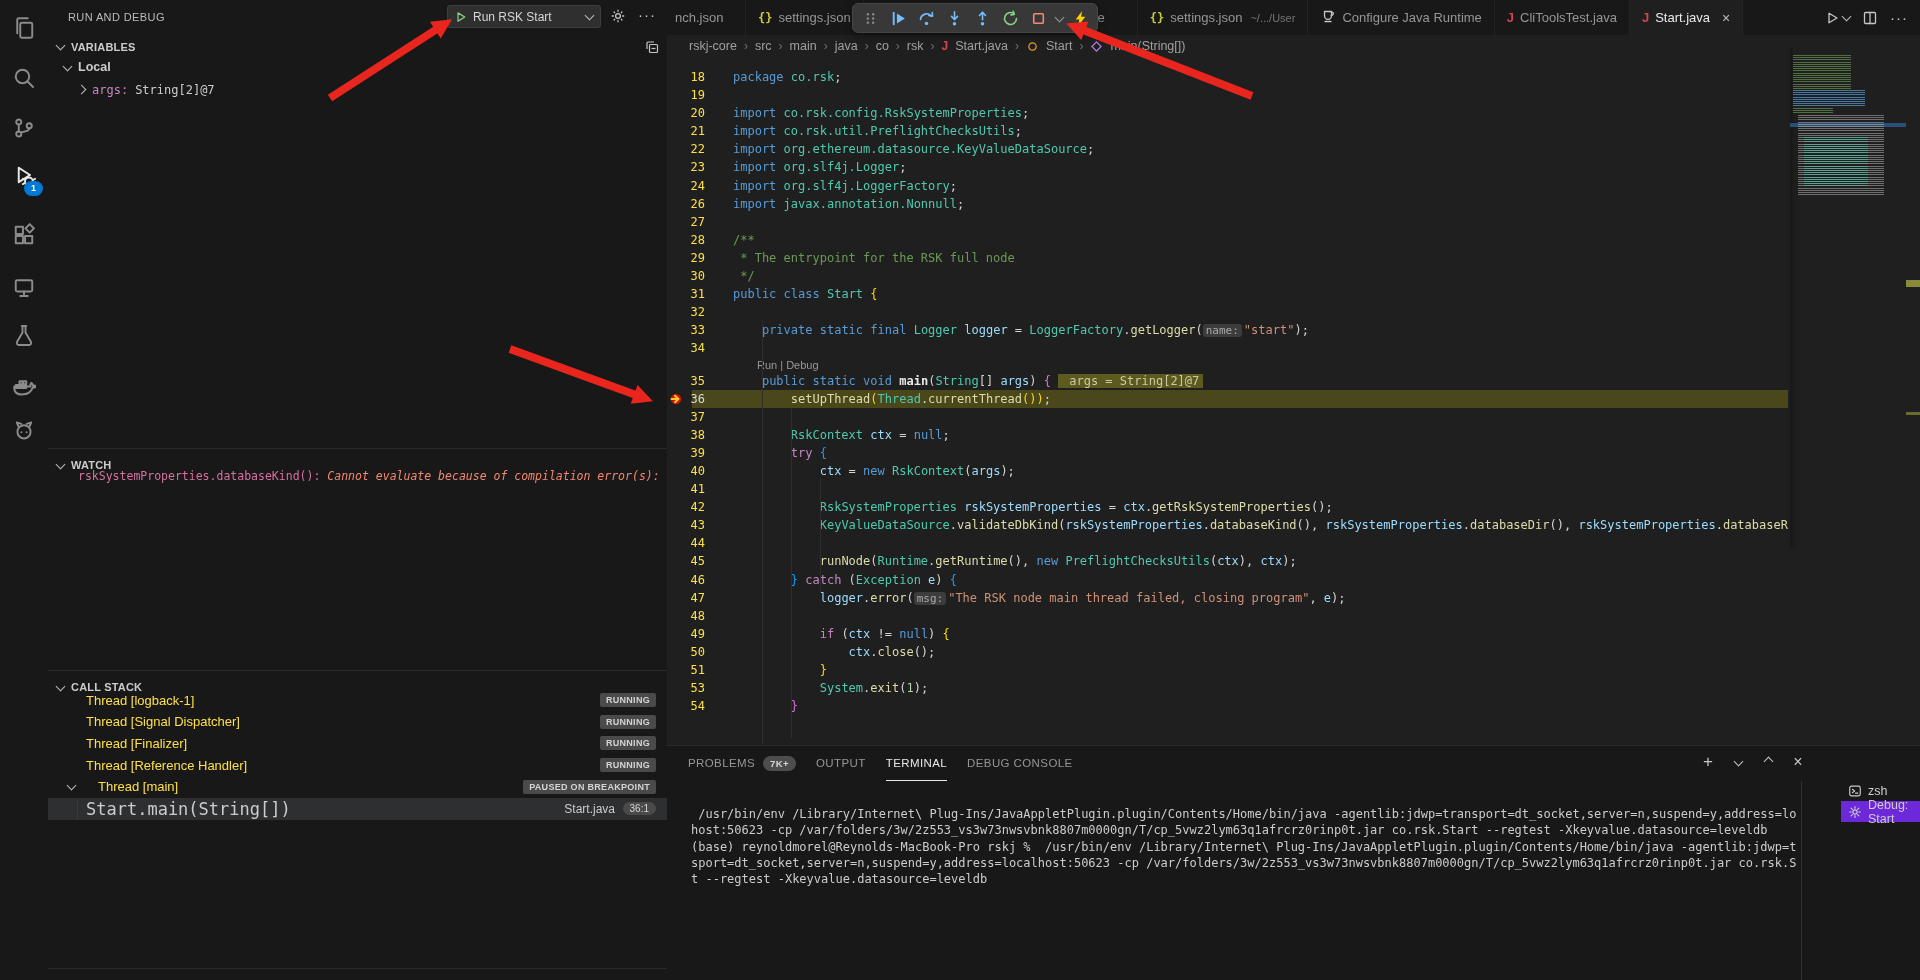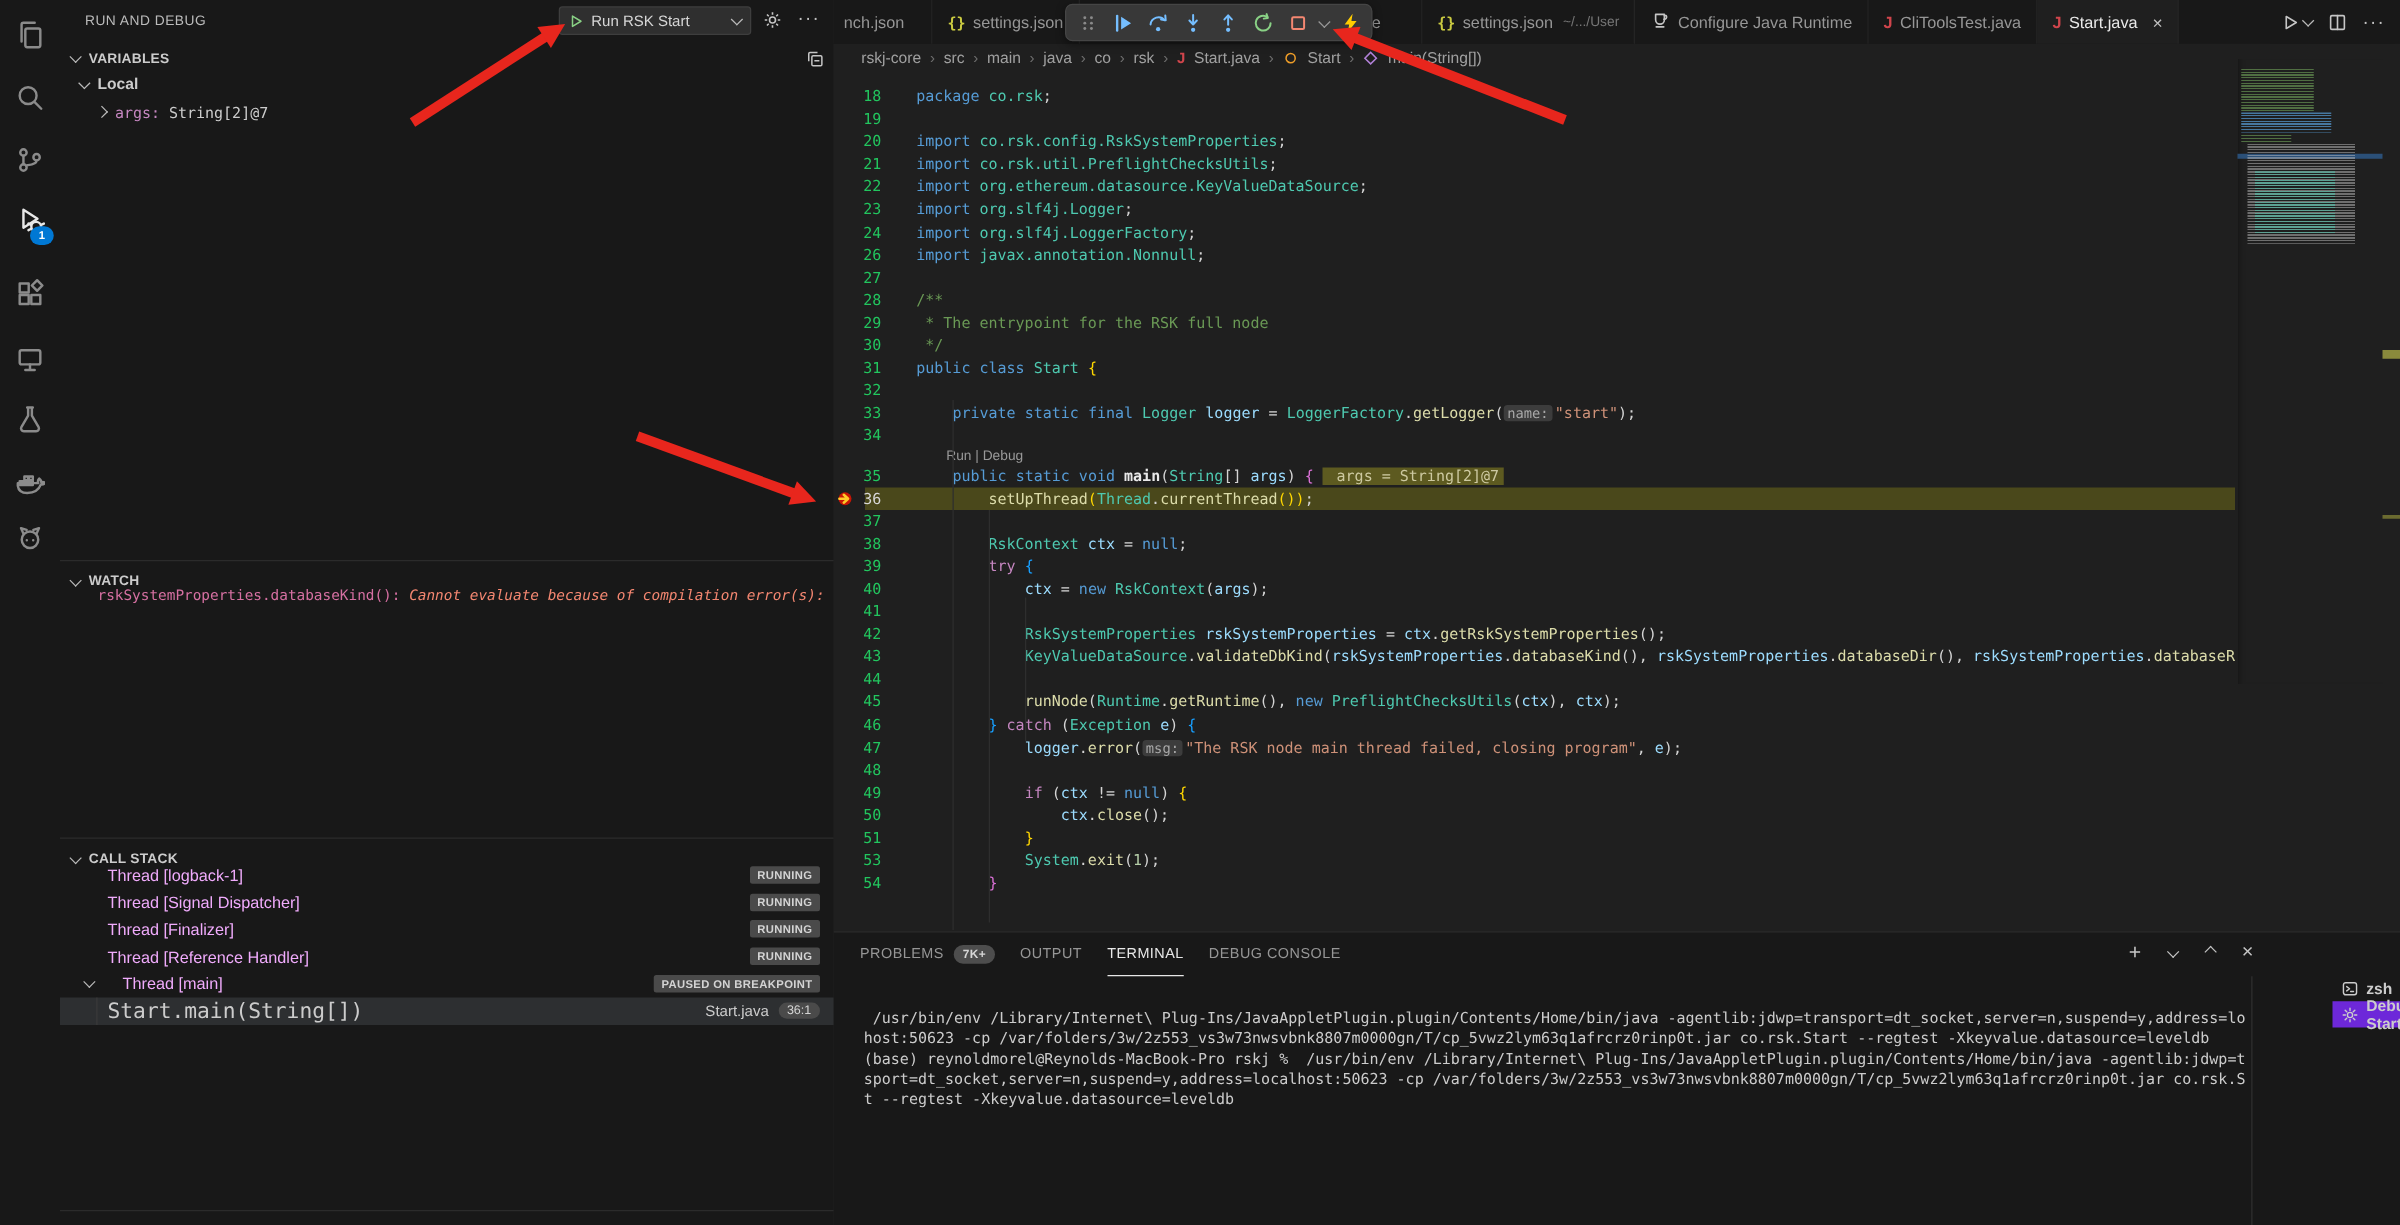--- a/index.html
+++ b/index.html
@@ -28,21 +28,21 @@
   .chv.r{transform:rotate(-45deg);}
   .chv.u{transform:rotate(-135deg);}
   .sect-h{position:absolute;left:0;width:100%;height:19px;display:flex;align-items:center;gap:7px;padding-left:9px;box-sizing:border-box;
           font-size:11px;font-weight:700;color:#cccccc;letter-spacing:.2px;cursor:pointer;}
   .sect-border{border-top:1px solid #2b2b2b;padding-top:12px;height:21px;}
   .row13{position:absolute;font-size:13px;color:#cccccc;display:flex;align-items:center;gap:7px;}
   .var-name{color:#c586c0;}
   .watch-expr{color:#d670a2;}
   .watch-err{color:#f48771;font-style:italic;}
   .cs-row{position:absolute;left:0;width:100%;height:22px;display:flex;align-items:center;cursor:pointer;}
-  .cs-label{margin-left:38px;font-size:13px;color:#f0abfc;}
+  .cs-label{margin-left:38px;font-size:13px;color:#fde047;}
   .cs-badge{position:absolute;right:11px;background:#4a4a4a;color:#d4d4d4;font-size:9px;font-weight:600;letter-spacing:.3px;
             padding:2px 6px;border-radius:2px;}
   .cs-frame{background:#2d2f31;}
   .cs-frame .frame-label{margin-left:38px;font-size:17px;}
   .frame-file{position:absolute;right:52px;font-size:12px;color:#cccccc;}
   .frame-pos{position:absolute;right:11px;background:#4a4a4a;border-radius:8px;font-size:10px;padding:1px 7px;color:#d4d4d4;}
   .guideline{position:absolute;left:29px;top:0;bottom:0;width:1px;background:#3a3a3a;}
 
   
   .editorarea{position:absolute;left:667px;top:0;width:1253px;height:745px;background:#1f1f1f;}
@@ -68,21 +68,21 @@
   
   .debug-toolbar{position:absolute;left:185px;top:3px;height:28px;background:#383838;border:1px solid #454545;border-radius:6px;
                  box-shadow:0 2px 8px rgba(0,0,0,.45);display:flex;align-items:center;padding:0 5px;gap:4px;z-index:30;}
   .tb{width:24px;height:24px;display:flex;align-items:center;justify-content:center;cursor:pointer;}
   .tb svg{width:17px;height:17px;}
   .tb.narrow{width:10px;}
 
   
   .code{position:absolute;left:0;top:68px;width:1123px;overflow:hidden;font-family:"DejaVu Sans Mono",monospace;font-size:12px;}
   .cl{position:relative;height:18.1px;line-height:18.1px;white-space:pre;}
-  .cl .ln{position:absolute;left:0;width:38px;text-align:right;color:#22c55e;}
+  .cl .ln{position:absolute;left:0;width:38px;text-align:right;color:#fde047;}
   .cl.cur .ln{color:#d7d7d7;}
   .cl .txt{position:absolute;left:66px;}
   .cl.cur::before{content:'';position:absolute;left:25px;right:2px;top:0;bottom:0;background:#4a481b;}
   .cl.cur .ln,.cl.cur .txt{z-index:1;}
   .cl .bp{position:absolute;left:2px;top:2px;z-index:2;}
   .lens{position:relative;height:14px;line-height:14px;font-size:11px;color:#999999;padding-left:90px;font-family:"Liberation Sans",sans-serif;cursor:pointer;}
   .tk-k{color:#569cd6;} .tk-c{color:#c586c0;} .tk-t{color:#4ec9b0;} .tk-f{color:#dcdcaa;}
   .tk-fd{color:#e9e9e9;font-weight:700;} .tk-v{color:#9cdcfe;} .tk-s{color:#ce9178;} .tk-m{color:#6a9955;}
   .tk-n{color:#b5cea8;} .tk-p{color:#d4d4d4;} .tk-b1{color:#ffd700;} .tk-b2{color:#da70d6;} .tk-b3{color:#179fff;}
   .tk-h{background:#3c3c3c;color:#a8a8a8;border-radius:3px;padding:0 3px;margin-right:2px;font-size:11px;}
@@ -104,21 +104,21 @@
   .panel{position:absolute;left:667px;top:745px;width:1253px;height:235px;background:#181818;border-top:1px solid #2b2b2b;box-sizing:border-box;}
   .panel-tabs{position:absolute;left:21px;top:0;height:35px;display:flex;align-items:center;gap:20px;}
   .ptab{height:35px;display:flex;align-items:center;gap:8px;font-size:11.5px;letter-spacing:.4px;color:#969696;cursor:pointer;border-bottom:1px solid transparent;box-sizing:border-box;}
   .ptab.active{color:#e7e7e7;border-bottom:1px solid #e7e7e7;}
   .ptab .pbadge{background:#4d4d4d;color:#d6d6d6;border-radius:9px;padding:2px 7px;font-size:9.5px;font-weight:700;}
   .panel-actions{position:absolute;right:112px;top:6px;display:flex;align-items:center;gap:10px;color:#c5c5c5;}
   .panel-actions .pa{width:20px;height:20px;display:flex;align-items:center;justify-content:center;cursor:pointer;font-size:16px;}
   .terminal{position:absolute;left:24px;top:60px;width:1105px;font-family:"DejaVu Sans Mono",monospace;font-size:12px;line-height:16.3px;
             color:#cccccc;white-space:pre;overflow:hidden;}
   .term-divider{position:absolute;left:1134px;top:35px;bottom:0;width:1px;background:#2f2f2f;}
-  .term-list{position:absolute;left:1199px;top:34px;right:0;font-weight:bold;}
+  .term-list{position:absolute;left:1174px;top:34px;right:0;}
   .tl-row{position:relative;height:21px;display:flex;align-items:center;gap:6px;padding-left:7px;font-size:12.5px;color:#cccccc;cursor:pointer;}
   .tl-row.active{background:#6d28d9;}
   .tl-row svg{width:14px;height:14px;color:#cccccc;}
 
   
   .arrows{position:absolute;left:0;top:0;width:1920px;height:980px;pointer-events:none;z-index:100;}
 </style>
 </head>
 <body>
 

